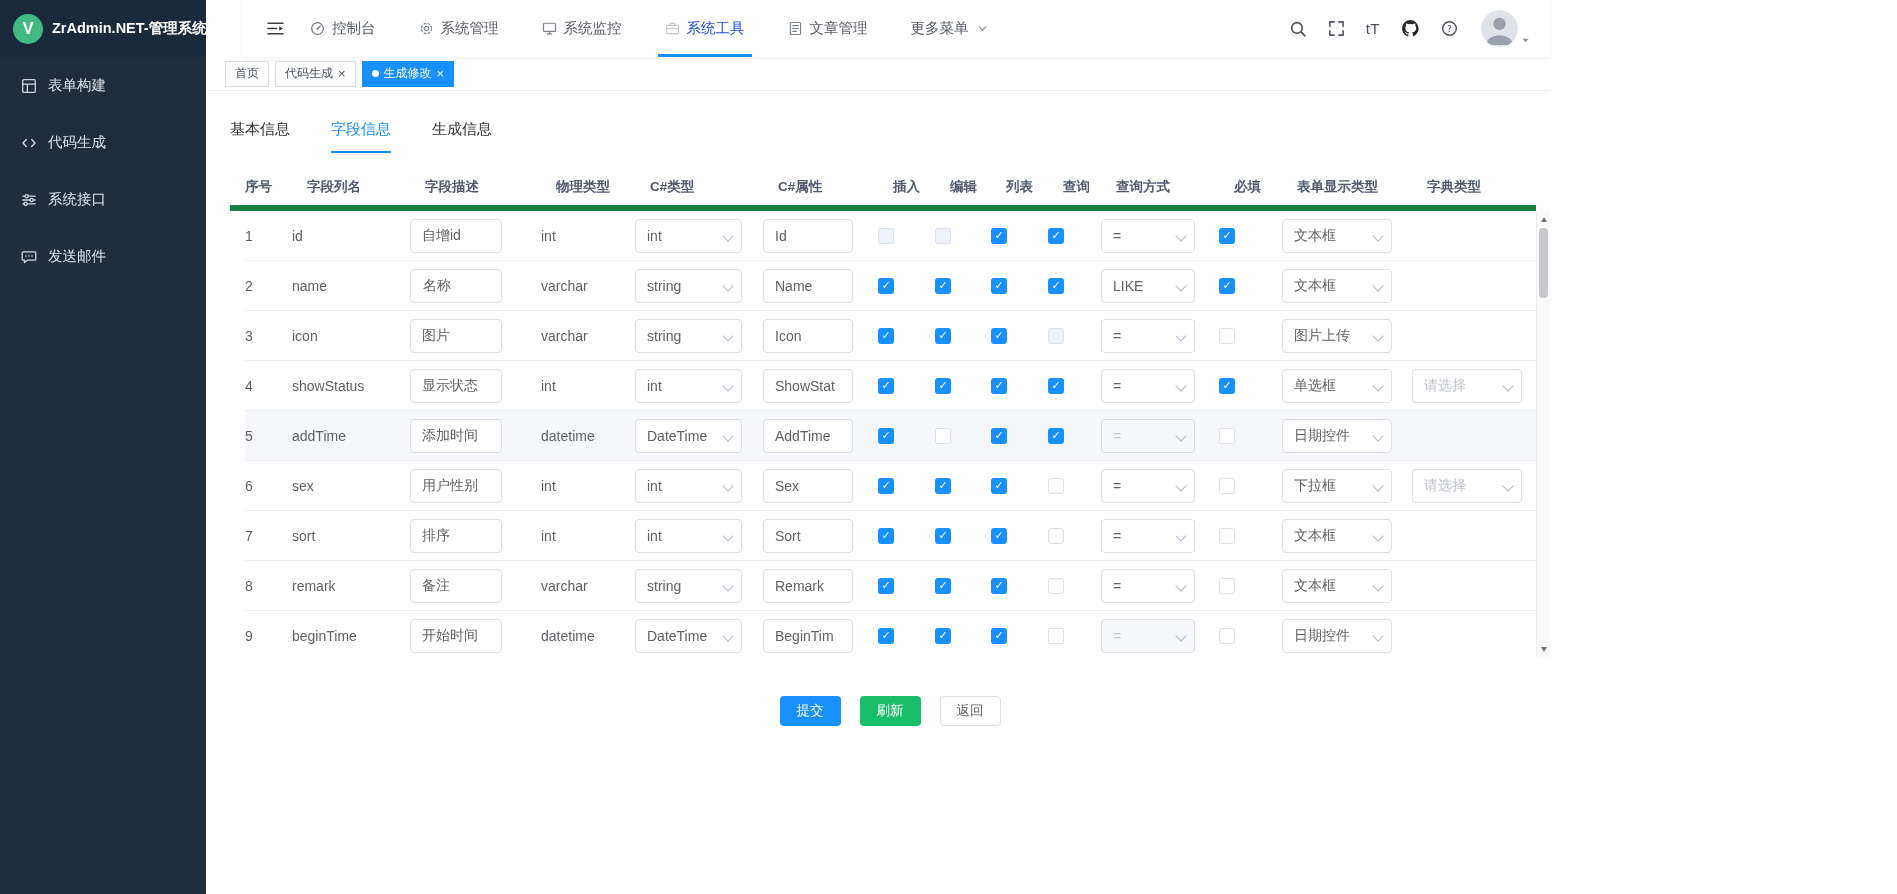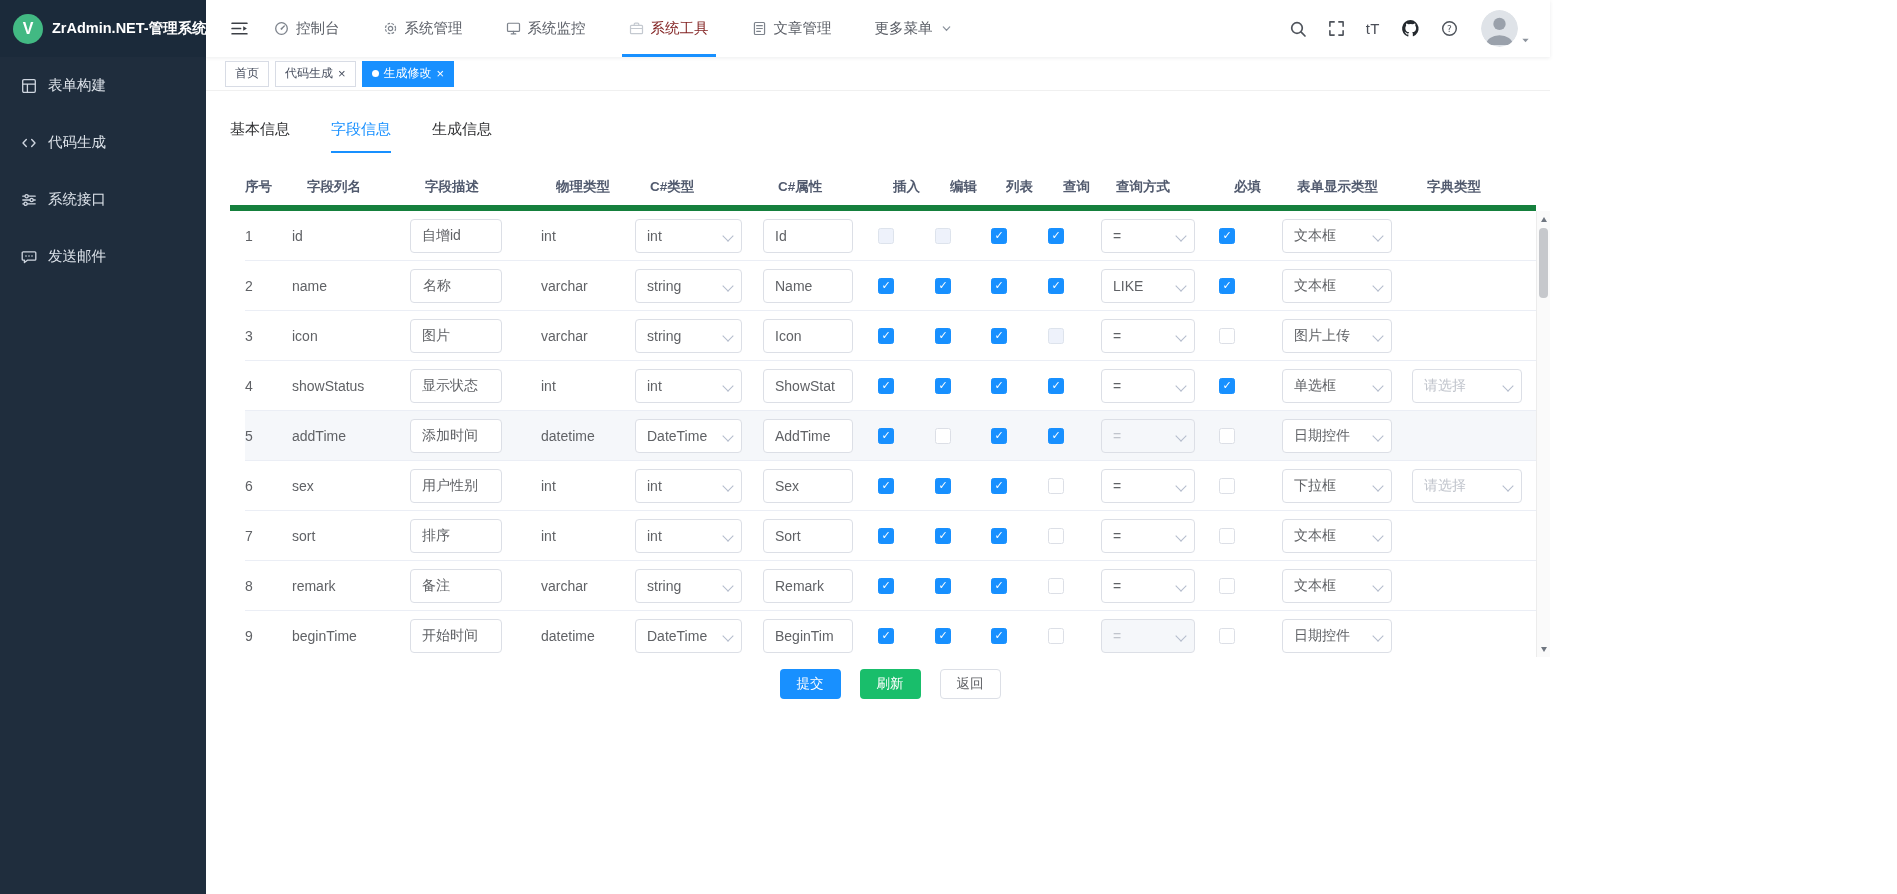--- a/index.html
+++ b/index.html
@@ -19,26 +19,26 @@
   .logo-title { margin-left:9px; font-size:14.5px; font-weight:bold; color:#fff; white-space:nowrap; }
   .side-item { height:57px; display:flex; align-items:center; padding-left:21px; gap:11px;
     font-size:14.5px; color:#dde3ea; cursor:pointer; }
   .side-icon { display:flex; width:16px; }
 
   
   .main { flex:0 0 1344px; width:1344px; display:flex; flex-direction:column; background:#fff; }
 
   
   .navbar { height:57px; flex:0 0 57px; display:flex; align-items:stretch;
-    padding:0 20px; box-shadow:0 1px 4px rgba(0,21,41,.08); position:relative; z-index:3; background:#fff; }
+    padding:0 20px; box-shadow:0 1px 4px rgba(0,21,41,.08); position:relative; z-index:3; background:#fff;margin-left:36px; }
   .hamburger { background:none; border:none; padding:0 4px; display:flex; align-items:center; cursor:pointer; }
   .top-menu { display:flex; align-items:stretch; margin-left:16px; }
   .nav-item { display:flex; align-items:center; gap:7px; padding:0 5px; margin-right:33px;
     font-size:14.5px; color:#5a5e66; position:relative; cursor:pointer; white-space:nowrap; }
-  .nav-item.active { color:#7f1d1d; }
+  .nav-item.active { color:#1d4ed8; }
   .nav-item.active::after { content:""; position:absolute; left:-2px; right:-2px; bottom:0; height:3px; background:#1890ff; }
   .nav-icon { display:flex; }
   .nav-caret { display:flex; margin-left:1px; }
   .nav-right { margin-left:auto; display:flex; align-items:center; gap:17px; }
   .icon-btn { background:none; border:none; display:flex; align-items:center; cursor:pointer; padding:2px; }
   .font-size-btn::after { content:"tT"; font-size:15px; color:#4a4e57; font-weight:500; letter-spacing:.5px; }
   .avatar-wrap { display:flex; align-items:flex-end; gap:3px; cursor:pointer; padding-left:4px; }
 
   
   .tags-bar { height:34px; flex:0 0 34px; display:flex; align-items:center; gap:6px;
@@ -83,21 +83,21 @@
 
   
   .scrollbar { position:absolute; top:42px; right:0; width:14px; height:446px; background:#fafafa; border-left:1px solid #ececec; }
   .sb-btn { position:absolute; left:0; width:100%; height:14px; display:flex; align-items:center; justify-content:center; cursor:pointer; }
   .sb-up { top:1px; } .sb-down { bottom:1px; }
   .tri-up { width:0; height:0; border-left:3.5px solid transparent; border-right:3.5px solid transparent; border-bottom:5px solid #6f7680; }
   .tri-down { width:0; height:0; border-left:3.5px solid transparent; border-right:3.5px solid transparent; border-top:5px solid #6f7680; }
   .sb-thumb { position:absolute; left:2px; top:17px; width:9px; height:70px; border-radius:4px; background:#c6c8cc; cursor:pointer; }
 
   
-  .footer-btns { width:1320px; display:flex; justify-content:center; gap:19px; margin-top:12px; }
+  .footer-btns { width:1320px; display:flex; justify-content:center; gap:19px; margin-top:39px; }
   .btn { height:30px; padding:0 16px; border-radius:4px; border:1px solid transparent; font-size:13.5px;
     cursor:pointer; font-family:inherit; line-height:1; }
   .btn-primary { background:#1890ff; color:#fff; }
   .btn-success { background:#19be6b; color:#fff; }
   .btn-plain { background:#fff; color:#606266; border-color:#dcdfe6; }
 </style>
 </head>
 <body>
 
 <div class="app">

